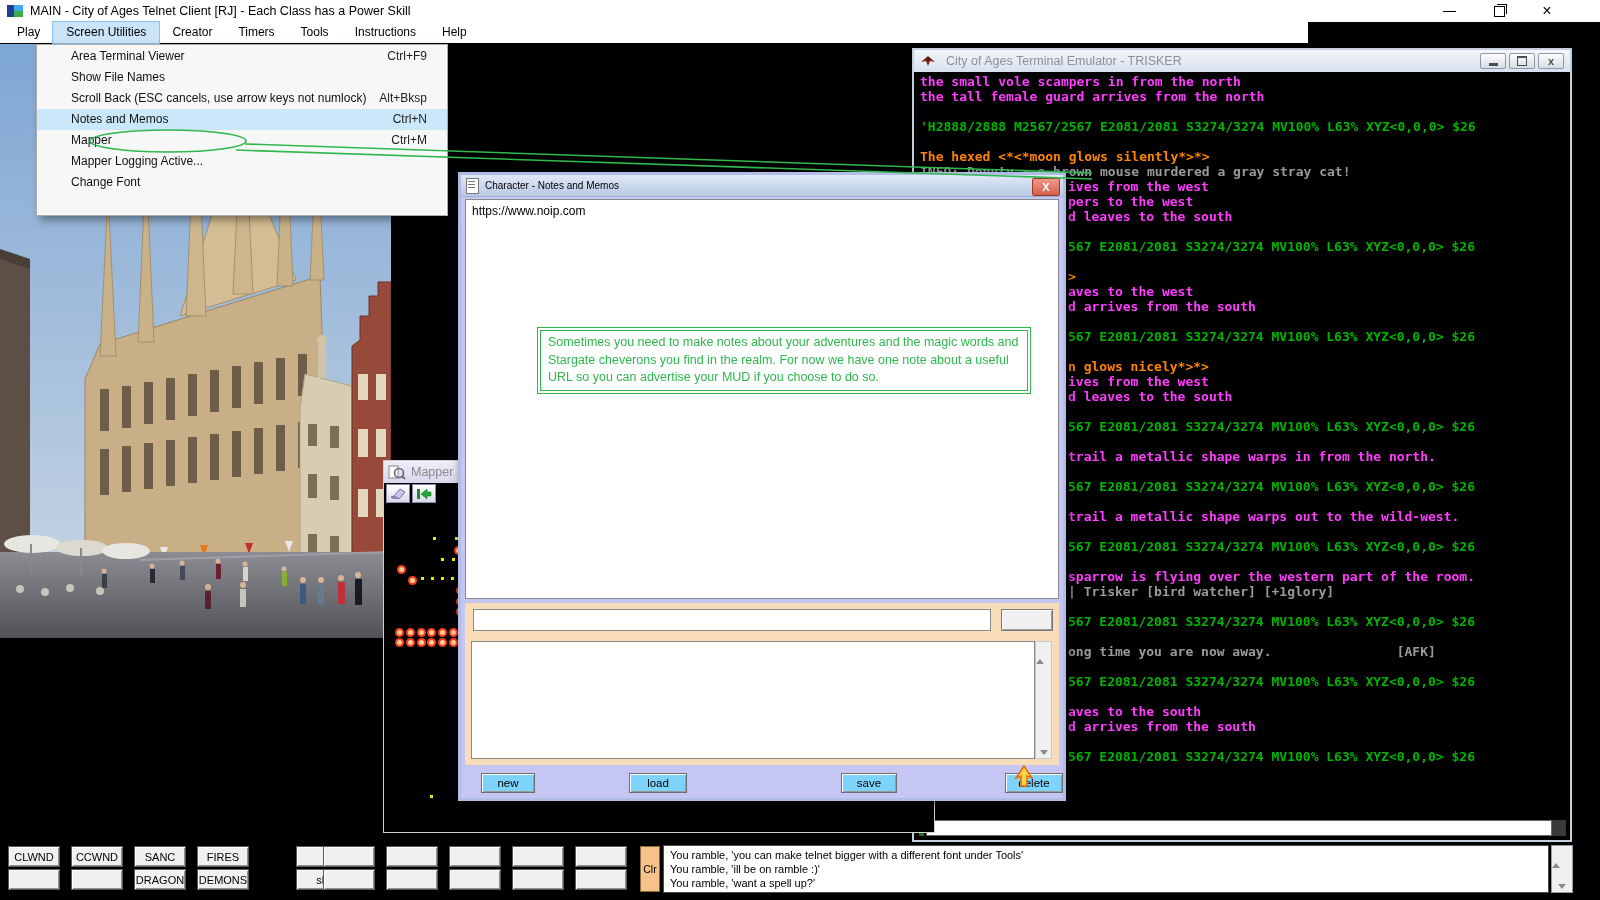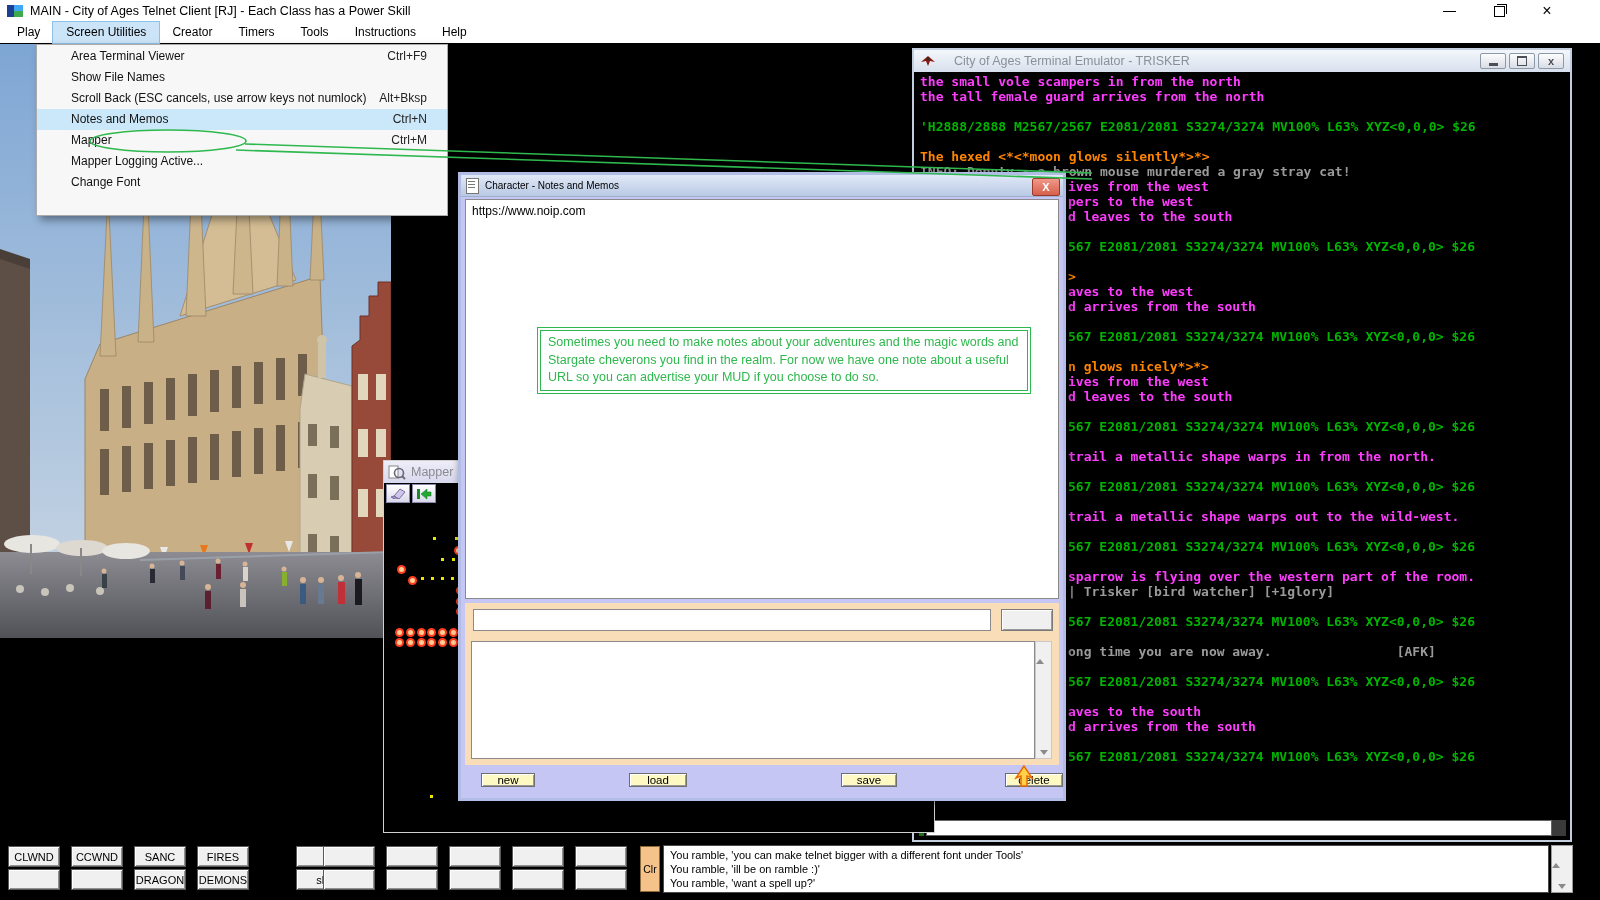--- a/index.html
+++ b/index.html
@@ -13,40 +13,40 @@
   #app-icon .i1{position:absolute;left:0;top:2px;width:7px;height:12px;background:#1c3f94;}
   #app-icon .i2{position:absolute;left:7px;top:2px;width:9px;height:6px;background:#3fa9f5;}
   #app-icon .i3{position:absolute;left:7px;top:8px;width:9px;height:6px;background:#3faa4c;}
   #main-title{left:30px;top:0;height:22px;line-height:22px;font-size:12.5px;color:#000;}
   .wbtn{top:0;height:22px;width:34px;display:flex;align-items:center;justify-content:center;}
   #win-min{left:1432px;} #win-min .bar{width:13px;height:0;border-bottom:1px solid #000;}
   #win-restore{left:1482px;}
   #win-restore .r1{position:relative;width:9px;height:9px;border:1px solid #000;background:#fff;}
   #win-restore .r2{position:absolute;left:2px;top:-3px;width:9px;height:9px;border:1px solid #000;border-left:none;border-bottom:none;}
   #win-close{left:1530px;font-size:16px;color:#000;font-weight:400;}
-  #menubar{left:0;top:22px;width:1600px;height:21px;background:#fff;z-index:10;display:flex;align-items:flex-end;padding-left:4px;box-sizing:border-box;}
+  #menubar{left:0;top:22px;width:1308px;height:21px;background:#fff;z-index:10;display:flex;align-items:flex-end;padding-left:4px;box-sizing:border-box;}
   .mb-item{padding:0 13px;line-height:21px;font-size:12px;color:#000;}
   .mb-item.active{background:var(--highlight_blue);outline:1px solid #8ec1e8;}
 
   
   #dropdown{left:36px;top:44px;width:412px;height:172px;background:#f7f7f7;border:1px solid #ababab;
             box-shadow:4px 4px 8px rgba(0,0,0,.4);z-index:50;padding-top:1px;box-sizing:border-box;}
   .menu-row{position:relative;height:21px;line-height:21px;font-size:12px;color:#111;}
   .menu-row .lbl{position:absolute;left:34px;}
   .menu-row .sc{position:absolute;right:20px;color:#222;}
   .menu-row.hl{background:#cbe8fa;}
 
   
   #photo{left:0;top:44px;width:391px;height:594px;z-index:1;}
 
   
   #terminal{left:912px;top:48px;width:660px;height:794px;background:#000;border:2px solid #c3cede;box-sizing:border-box;z-index:2;}
   #term-title{position:absolute;left:0;top:0;right:0;height:22px;background:linear-gradient(#f3f7fb,#d7e0ed);
               display:flex;align-items:center;padding-left:6px;box-sizing:border-box;}
-  #term-title .txt{font-size:12.5px;color:#8a8f98;margin-left:18px;}
+  #term-title .txt{font-size:12.5px;color:#8a8f98;margin-left:10px;}
   .tb{width:26px;height:16px;margin-left:3px;background:linear-gradient(#fdfdfd,#d9dde4);border:1px solid #8d98a8;border-radius:2px;
       display:flex;align-items:center;justify-content:center;box-sizing:border-box;}
   #term-btns{position:absolute;right:6px;top:3px;display:flex;}
   .tb .mini{width:9px;height:3px;background:#4a4f58;margin-top:6px;}
   .tb .maxi{width:8px;height:7px;border:1px solid #4a4f58;border-top-width:2px;}
   .tb .clo{font-size:11px;font-weight:bold;color:#4a4f58;line-height:1;}
   #term-lines{position:absolute;left:6px;top:24px;right:2px;font-family:"DejaVu Sans Mono",monospace;
               font-size:13px;font-weight:bold;white-space:pre;}
   .tline{height:15px;line-height:15px;}
   .tline.indent{padding-left:148px;}
@@ -85,21 +85,21 @@
   #green-box .inner{border:1px solid var(--annotation_green);padding:3px 7px;font-size:12.5px;line-height:1.4;color:var(--annotation_green);}
   .peach1{position:absolute;left:4px;top:428px;width:594px;height:34px;background:var(--dialog_peach);box-sizing:border-box;}
   #notes-input{position:absolute;left:12px;top:434px;width:518px;height:22px;background:#fff;border:1px solid #8a8a8a;box-sizing:border-box;}
   #notes-smallbtn{position:absolute;left:540px;top:434px;width:52px;height:22px;background:#f0f0f0;border:1px solid #7a7a7a;
                   box-shadow:inset 1px 1px 0 #fff,inset -1px -1px 0 #9a9a9a;box-sizing:border-box;}
   .peach2{position:absolute;left:4px;top:462px;width:594px;height:128px;background:var(--dialog_peach);box-sizing:border-box;}
   #notes-textarea{position:absolute;left:10px;top:466px;width:564px;height:118px;background:#fff;border:1px solid #8a8a8a;box-sizing:border-box;}
   #notes-scroll{position:absolute;left:574px;top:466px;width:17px;height:118px;background:#f0f0f0;border:1px solid #c8c8c8;box-sizing:border-box;}
   .arr-up{width:0;height:0;border-left:4px solid transparent;border-right:4px solid transparent;border-bottom:5px solid #8a8a8a;margin:3px auto 0;}
   .arr-dn{width:0;height:0;border-left:4px solid transparent;border-right:4px solid transparent;border-top:5px solid #8a8a8a;margin:0 auto;position:absolute;bottom:3px;left:4px;}
-  .nbtn{position:absolute;top:598px;height:14px;background:#fef9c3;border:1px solid #6e6e6e;
+  .nbtn{position:absolute;top:598px;height:20px;background:#7dd3fc;border:1px solid #6e6e6e;
         box-shadow:inset 1px 1px 0 #fff,inset -1px -1px 0 #9a9a9a;font-size:11.5px;color:#000;
         display:flex;align-items:center;justify-content:center;box-sizing:border-box;}
   #btn-new{left:20px;width:54px;} #btn-load{left:168px;width:58px;}
   #btn-save{left:380px;width:56px;} #btn-delete{left:544px;width:58px;}
 
   
   #bottombar{left:0;top:844px;width:1600px;height:56px;background:#000;z-index:5;}
   .macro-col{position:absolute;top:2px;width:52px;}
   .macro-btn{height:21px;background:#f0f0f0;border:1px solid #5a5a5a;box-shadow:inset 1px 1px 0 #fff,inset -1px -1px 0 #909090;
              font-size:11px;color:#000;display:flex;align-items:center;justify-content:center;margin-bottom:2px;box-sizing:border-box;}

